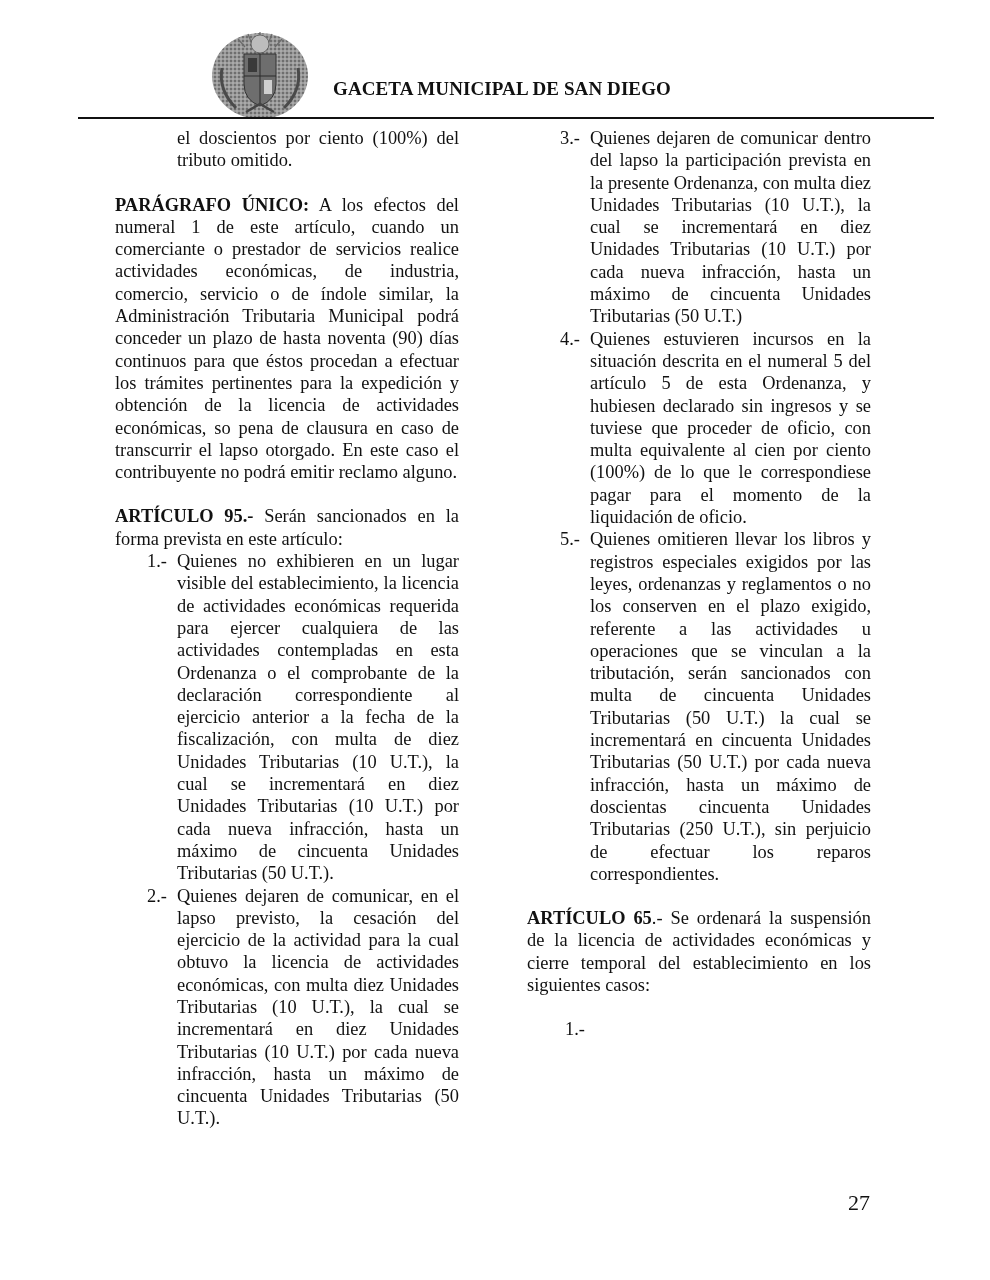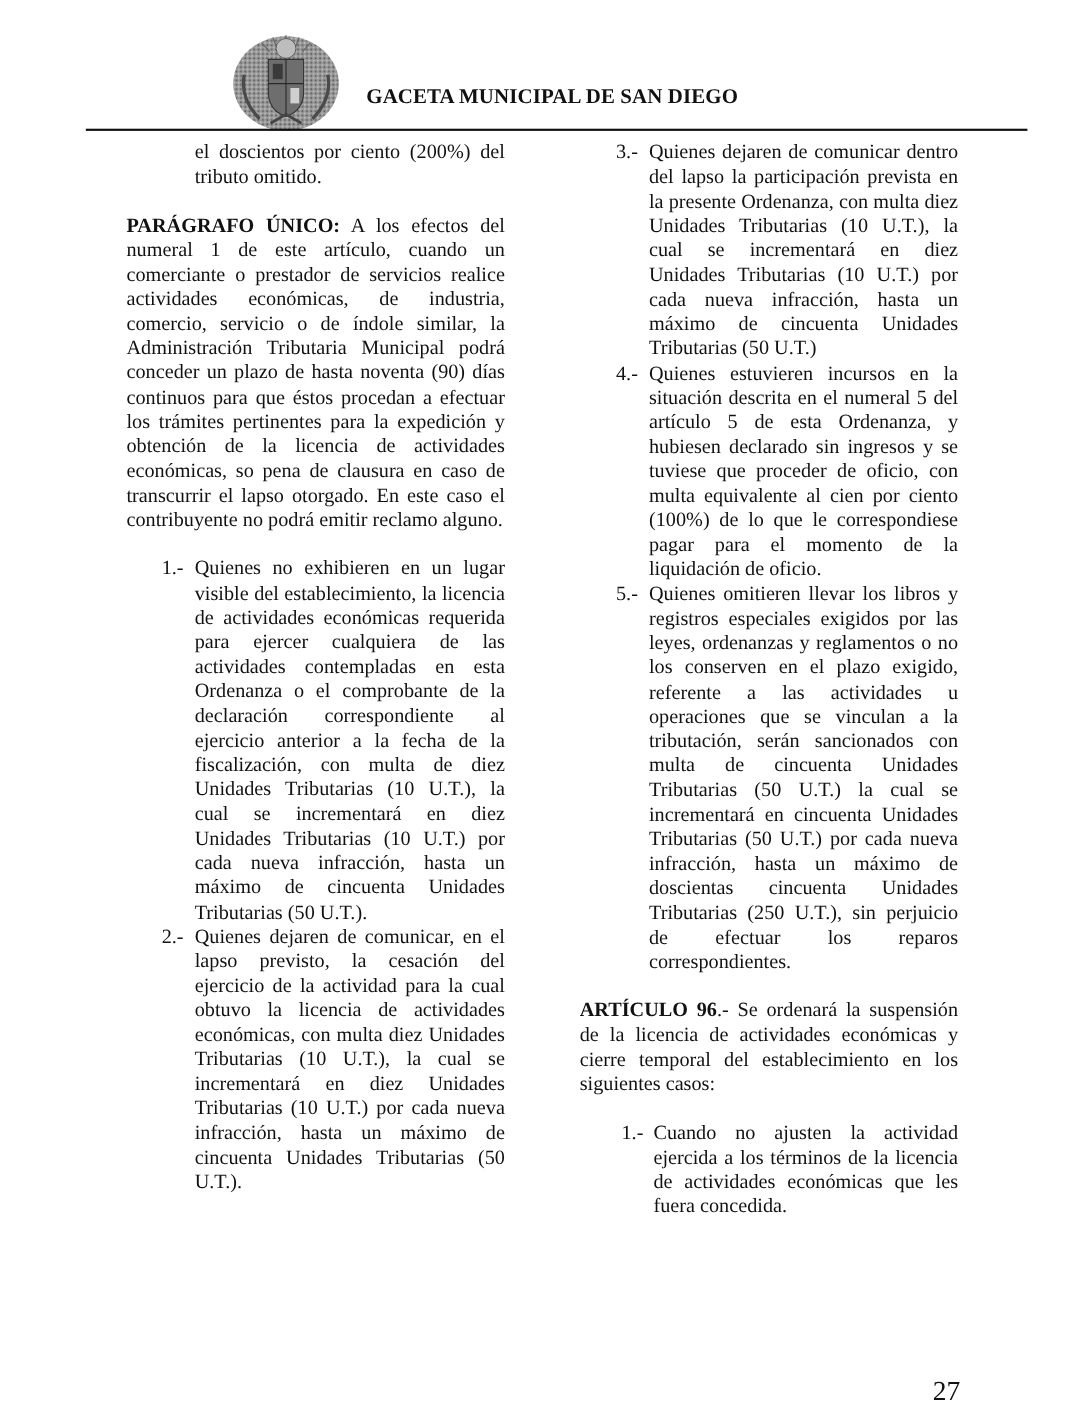--- a/index.html
+++ b/index.html
@@ -31,21 +31,21 @@
     .b { font-weight: bold; margin-top: 48px; }
     .indent-cont { padding-left: 62px; }
     .list { margin: 0; padding: 0; list-style: none; }
     .list li { position: relative; padding-left: 62px; text-align: justify; }
     .list li .num { position: absolute; left: 32px; top: 0; }
     .col-right .list li { padding-left: 63px; }
     .col-right .list li .num { left: 33px; }
     .list-96 li { padding-left: 67px !important; }
     .list-96 li .num { left: 38px !important; }
     .page-number {
-      position: absolute; left: 848px; top: 1252px; font-size: 25px;
+      position: absolute; left: 848px; top: 1190px; font-size: 22px;
     }
   </style>
 </head>
 <body>
 
 <div class="seal">
   <svg width="100" height="92" viewBox="0 0 100 92">
     <defs>
       <pattern id="tex" width="4" height="4" patternUnits="userSpaceOnUse">
         <rect width="4" height="4" fill="#9a9a9a"></rect>
@@ -69,24 +69,25 @@
     <rect x="54" y="52" width="8" height="14" fill="#d0d0d0"></rect>
     <path d="M12 40 Q8 62 26 80" stroke="#4a4a4a" stroke-width="3" fill="none"></path>
     <path d="M88 40 Q92 62 74 80" stroke="#4a4a4a" stroke-width="3" fill="none"></path>
     <path d="M36 84 L50 76 L64 84" stroke="#444" stroke-width="2.5" fill="none"></path>
   </svg>
 </div>
 <div class="header-title">GACETA MUNICIPAL DE SAN DIEGO</div>
 <div class="header-rule"></div>
 
 <div class="col col-left">
-  <p class="indent-cont">el doscientos por ciento (200%) del tributo omitido.</p>
+  <p class="indent-cont">el doscientos por ciento (100%) del tributo omitido.</p>
   <div class="gap"></div>
   <p><span class="b">PARÁGRAFO ÚNICO:</span><span> A los efectos del numeral 1 de este artículo, cuando un comerciante o prestador de servicios realice actividades económicas, de industria, comercio, servicio o de índole similar, la Administración Tributaria Municipal podrá conceder un plazo de hasta noventa (90) días continuos para que éstos procedan a efectuar los trámites pertinentes para la expedición y obtención de la licencia de actividades económicas, so pena de clausura en caso de transcurrir el lapso otorgado. En este caso el contribuyente no podrá emitir reclamo alguno.</span></p>
   <div class="gap"></div>
+  <p><span class="b">ARTÍCULO 95.-</span><span> Serán sancionados en la forma prevista en este artículo:</span></p>
   <ol class="list">
     <li>
       <span class="num">1.-</span>
       <span>Quienes no exhibieren en un lugar visible del establecimiento, la licencia de actividades económicas requerida para ejercer cualquiera de las actividades contempladas en esta Ordenanza o el comprobante de la declaración correspondiente al ejercicio anterior a la fecha de la fiscalización, con multa de diez Unidades Tributarias (10 U.T.), la cual se incrementará en diez Unidades Tributarias (10 U.T.) por cada nueva infracción, hasta un máximo de cincuenta Unidades Tributarias (50 U.T.).</span>
     </li>
     <li>
       <span class="num">2.-</span>
       <span>Quienes dejaren de comunicar, en el lapso previsto, la cesación del ejercicio de la actividad para la cual obtuvo la licencia de actividades económicas, con multa diez Unidades Tributarias (10 U.T.), la cual se incrementará en diez Unidades Tributarias (10 U.T.) por cada nueva infracción, hasta un máximo de cincuenta Unidades Tributarias (50 U.T.).</span>
     </li>
   </ol>
@@ -101,23 +102,22 @@
     <li>
       <span class="num">4.-</span>
       <span>Quienes estuvieren incursos en la situación descrita en el numeral 5 del artículo 5 de esta Ordenanza, y hubiesen declarado sin ingresos y se tuviese que proceder de oficio, con multa equivalente al cien por ciento (100%) de lo que le correspondiese pagar para el momento de la liquidación de oficio.</span>
     </li>
     <li>
       <span class="num">5.-</span>
       <span>Quienes omitieren llevar los libros y registros especiales exigidos por las leyes, ordenanzas y reglamentos o no los conserven en el plazo exigido, referente a las actividades u operaciones que se vinculan a la tributación, serán sancionados con multa de cincuenta Unidades Tributarias (50 U.T.) la cual se incrementará en cincuenta Unidades Tributarias (50 U.T.) por cada nueva infracción, hasta un máximo de doscientas cincuenta Unidades Tributarias (250 U.T.), sin perjuicio de efectuar los reparos correspondientes.</span>
     </li>
   </ol>
   <div class="gap"></div>
-  <p><span class="b">ARTÍCULO 96</span><span>.-</span><span> Se ordenará la suspensión de la licencia de actividades económicas y cierre temporal del establecimiento en los siguientes casos:</span></p>
+  <p><span class="b">ARTÍCULO 65</span><span>.-</span><span> Se ordenará la suspensión de la licencia de actividades económicas y cierre temporal del establecimiento en los siguientes casos:</span></p>
   <div class="gap"></div>
   <ol class="list list-96">
     <li>
       <span class="num">1.-</span>
-      <span>Cuando no ajusten la actividad ejercida a los términos de la licencia de actividades económicas que les fuera concedida.</span>
     </li>
   </ol>
 </div>
 
 <div class="page-number">27</div>
 
 </body></html>

